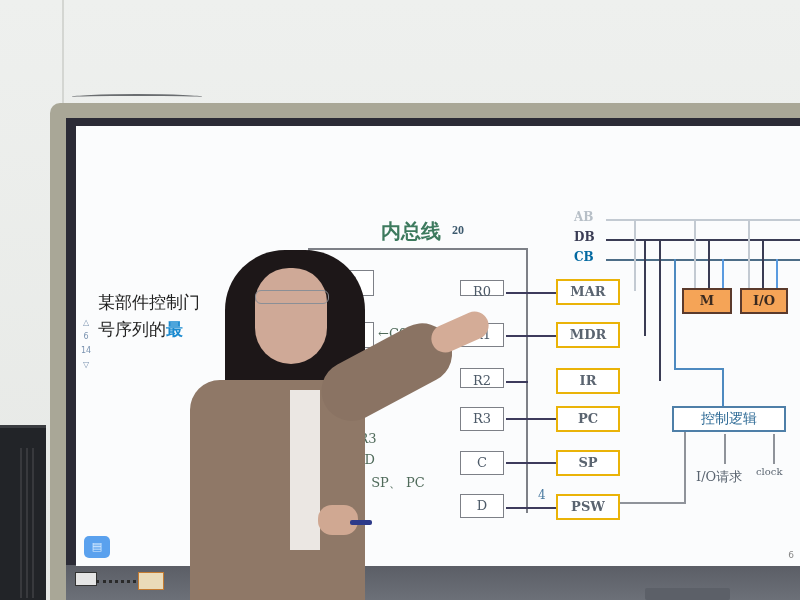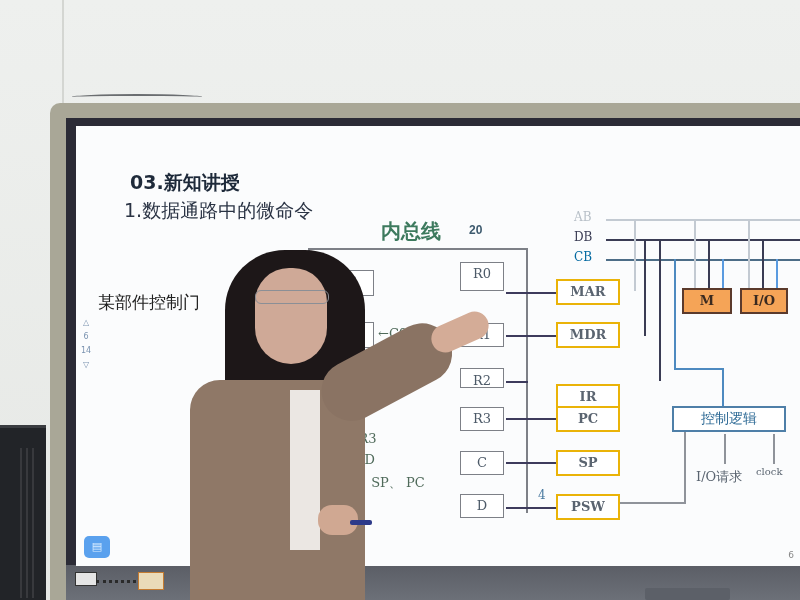--- a/index.html
+++ b/index.html
@@ -20,27 +20,27 @@
   .abs{position:absolute}
   .title{left:54px;top:44px;font-size:19px;color:#1e2a3a;font-weight:bold}
   .subtitle{left:48px;top:72px;font-size:19px;color:#2a3344}
   .body-text{left:22px;top:163px;font-size:17px;line-height:27px;color:#222}
   .body-text .hl{color:#1a8ad0;font-weight:bold}
   .body-text .bold{font-weight:bold}
   .pager{left:4px;top:190px;width:12px;font-size:8px;color:#7b93b0;text-align:center;line-height:14px}
   .nav-icon{left:8px;top:410px;width:26px;height:22px;border-radius:5px;background:#5aa1ee;color:#dbeeff;font-size:11px;text-align:center;line-height:22px}
   .page-num{right:12px;top:424px;font-size:9px;color:#888}
   .bus-title{left:305px;top:92px;font-size:20px;color:#3d7a5e;font-weight:bold}
-  .bus-width{left:393px;top:97px;font-size:12px;color:#3d5a6e;font-family:Liberation Sans, sans-serif;font-weight:bold}
+  .bus-width{left:376px;top:97px;font-size:12px;color:#3d5a6e;font-family:Liberation Serif, serif;font-weight:bold}
   .box{position:absolute;border:1.5px solid #7d8087;background:#fff;color:#4d5a68;font-family:"DejaVu Serif",serif;font-size:13px;text-align:center}
   .box.dark{border:2px solid #eab308;color:#5a6470;font-weight:bold}
   .box.orange{background:#f5a457;border:2px solid #5b3a2c;color:#3a2a20;font-weight:bold}
   .box.ctrl{border:2px solid #4e7fa8;color:#2f6b96;font-family:Liberation Serif, serif;font-size:14px}
   .lbl{position:absolute;font-family:"DejaVu Serif",serif;font-size:13px;color:#4f6a5a}
-  .bus-lbl{position:absolute;font-family:"DejaVu Serif",serif;font-size:12px;font-weight:normal}
+  .bus-lbl{position:absolute;font-family:"DejaVu Serif",serif;font-size:12px;font-weight:bold}
   .hline{position:absolute;height:2px}
   .vline{position:absolute;width:2px}
   .person{position:absolute;left:185px;top:250px;width:235px;height:350px}
   .hair{position:absolute;left:40px;top:0;width:140px;height:175px;background:#1d1718;border-radius:60px 60px 40px 40px}
   .face{position:absolute;left:70px;top:18px;width:72px;height:96px;background:#cfa997;border-radius:34px 34px 36px 36px}
   .glasses{position:absolute;left:70px;top:40px;width:74px;height:14px;border:1.5px solid #8b8f96;border-radius:6px}
   .coat{position:absolute;left:5px;top:130px;width:175px;height:220px;background:#8f7867;border-radius:30px 30px 0 0}
   .shirt{position:absolute;left:105px;top:140px;width:30px;height:160px;background:#ebe7e3}
   .arm{position:absolute;left:140px;top:125px;width:140px;height:60px;background:#8a7363;border-radius:30px;transform:rotate(-28deg);transform-origin:left center}
   .hand{position:absolute;left:430px;top:318px;width:60px;height:28px;background:#d4ac97;border-radius:14px;transform:rotate(-24deg)}
@@ -70,70 +70,69 @@
 <div class="ports"></div>
 <div class="sticker"></div>
 <div class="brand-plate"></div>
 
 <div class="screen">
   <div class="blue-curve"></div>
   <div class="white-curve"></div>
   <div class="tr-blue"></div>
   <div class="tr-white"></div>
 
-  <div class="abs title">03.新知讲授</div>
-  <div class="abs subtitle">1.数据通路中的微命令</div>
 
   <div class="abs pager">
     <div>△</div>
     <div>6</div>
     <div>14</div>
     <div>▽</div>
   </div>
 
   <div class="abs body-text">
     <div><span>某部件控制门</span></div>
+    <div><span>号序列的</span><span class="hl">最</span></div>
   </div>
 
   <div class="abs nav-icon">▤</div>
   <div class="abs page-num">6</div>
 
   <div class="abs bus-title">内总线</div>
   <div class="abs bus-width">20</div>
 
   <div class="hline" style="left:232px;top:122px;width:220px;background:#7d8087"></div>
   <div class="vline" style="left:450px;top:122px;height:265px;background:#7d8087"></div>
   <div class="vline" style="left:232px;top:122px;height:22px;background:#7d8087"></div>
 
   <div class="box" style="left:226px;top:144px;width:72px;height:26px;line-height:24px">移位器</div>
   <div class="box" style="left:240px;top:196px;width:58px;height:26px;line-height:24px">LU</div>
   <div class="lbl" style="left:302px;top:200px">←C0</div>
   <div class="box" style="left:262px;top:245px;width:54px;height:24px;line-height:22px">B</div>
   <div class="lbl" style="left:260px;top:305px">R0-R3</div>
   <div class="lbl" style="left:262px;top:326px;white-space:pre">C    D</div>
   <div class="lbl" style="left:262px;top:348px">DR、SP、 PC</div>
 
-  <div class="box" style="left:384px;top:136px;width:44px;height:29px;line-height:22px">R0</div>
+  <div class="box" style="left:384px;top:154px;width:44px;height:16px;line-height:22px">R0</div>
   <div class="box" style="left:384px;top:197px;width:44px;height:24px;line-height:22px">R1</div>
   <div class="box" style="left:384px;top:242px;width:44px;height:20px;line-height:24px">R2</div>
   <div class="box" style="left:384px;top:281px;width:44px;height:24px;line-height:22px">R3</div>
   <div class="box" style="left:384px;top:325px;width:44px;height:24px;line-height:22px">C</div>
   <div class="box" style="left:384px;top:368px;width:44px;height:24px;line-height:22px">D</div>
 
   <div class="hline" style="left:430px;top:166px;width:50px;background:#3d3b5c"></div>
   <div class="hline" style="left:430px;top:209px;width:50px;background:#3d3b5c"></div>
   <div class="hline" style="left:430px;top:255px;width:22px;background:#3d3b5c"></div>
   <div class="hline" style="left:430px;top:292px;width:50px;background:#3d3b5c"></div>
   <div class="hline" style="left:430px;top:336px;width:50px;background:#3d3b5c"></div>
   <div class="hline" style="left:430px;top:381px;width:50px;background:#3d3b5c"></div>
   <div class="abs" style="left:462px;top:362px;font-size:12px;color:#4a7aa0;font-family:'DejaVu Serif',serif">4</div>
 
   <div class="box dark" style="left:480px;top:153px;width:64px;height:26px;line-height:22px">MAR</div>
   <div class="box dark" style="left:480px;top:196px;width:64px;height:26px;line-height:22px">MDR</div>
-  <div class="box dark" style="left:480px;top:258px;width:64px;height:26px;line-height:22px">IR</div>
+  <div class="box dark" style="left:480px;top:242px;width:64px;height:26px;line-height:22px">IR</div>
   <div class="box dark" style="left:480px;top:280px;width:64px;height:26px;line-height:22px">PC</div>
   <div class="box dark" style="left:480px;top:324px;width:64px;height:26px;line-height:22px">SP</div>
   <div class="box dark" style="left:480px;top:368px;width:64px;height:26px;line-height:22px">PSW</div>
 
   <div class="bus-lbl" style="left:498px;top:84px;color:#b7bfc7">AB</div>
   <div class="bus-lbl" style="left:498px;top:104px;color:#3a3c54">DB</div>
   <div class="bus-lbl" style="left:498px;top:124px;color:#0369a1">CB</div>
   <div class="hline" style="left:530px;top:93px;width:200px;background:#c3cad2"></div>
   <div class="hline" style="left:530px;top:113px;width:200px;background:#3a3c54"></div>
   <div class="hline" style="left:530px;top:133px;width:200px;background:#4d6d87"></div>

